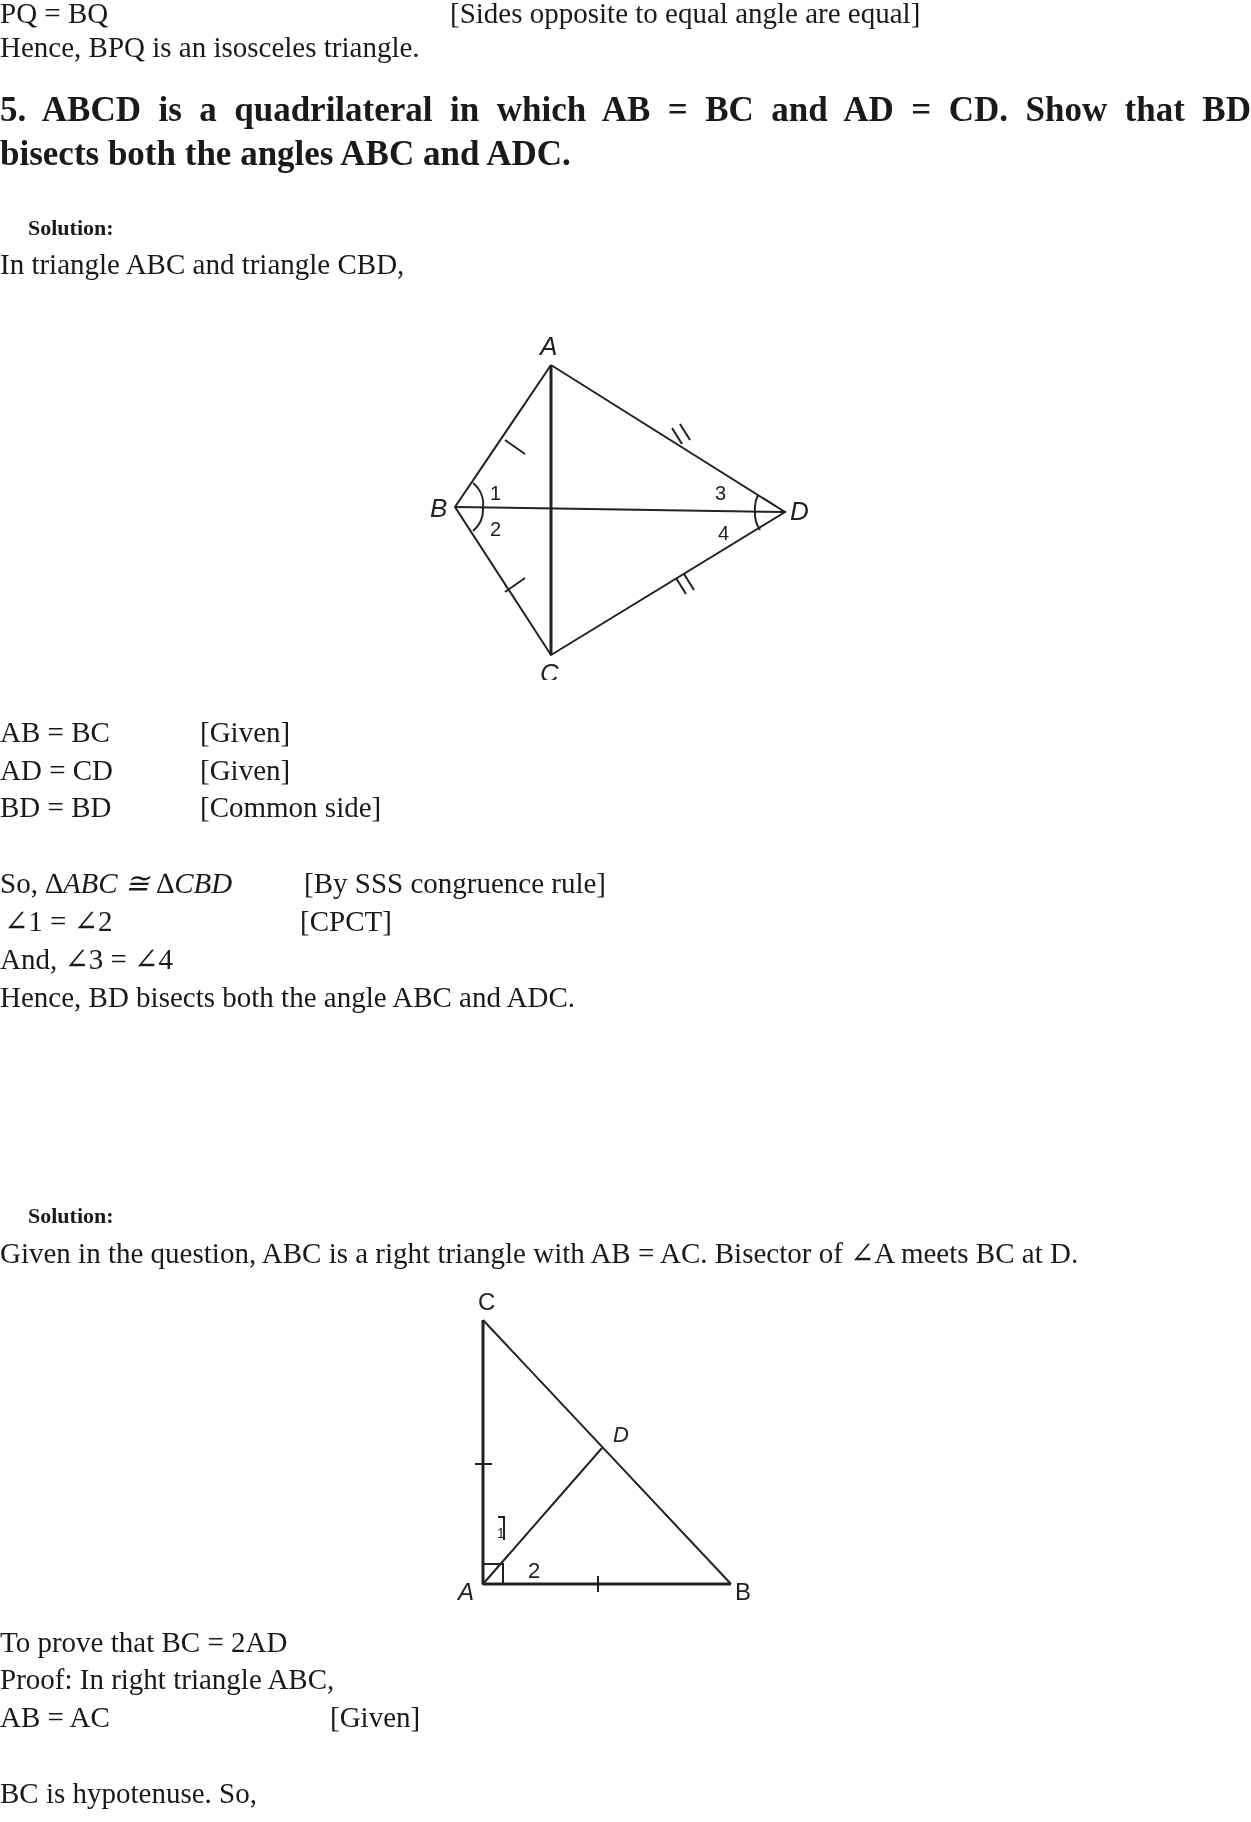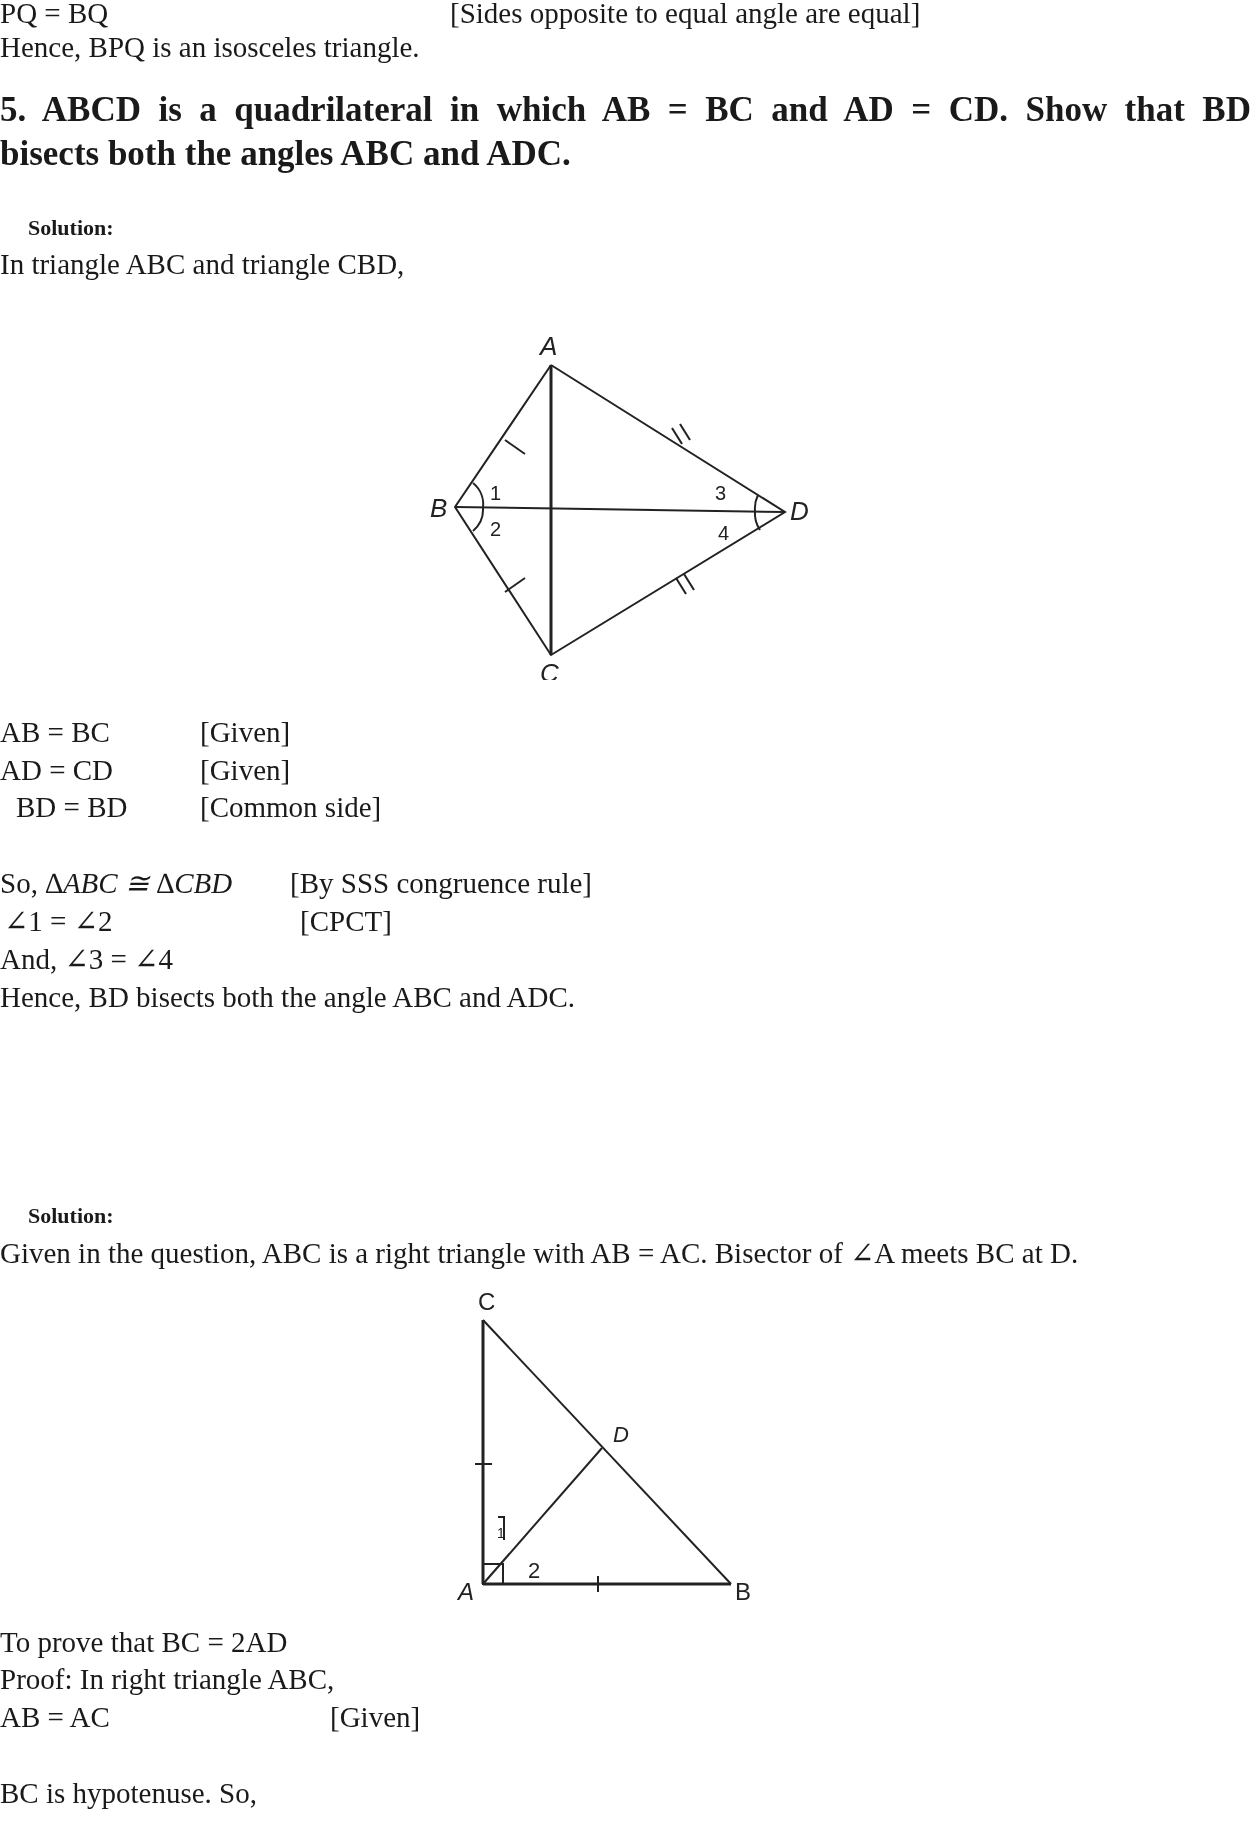--- a/index.html
+++ b/index.html
@@ -58,28 +58,28 @@
   <text x="90" y="180" font-size="20" style="font-style:normal">1</text>
   <text x="90" y="216" font-size="20" style="font-style:normal">2</text>
   <text x="315" y="180" font-size="20" style="font-style:normal">3</text>
   <text x="318" y="220" font-size="20" style="font-style:normal">4</text>
 </svg>
 
 <div class="line" style="top:715px;">AB = BC</div>
 <div class="line" style="top:715px; left:200px;">[Given]</div>
 <div class="line" style="top:753px;">AD = CD</div>
 <div class="line" style="top:753px; left:200px;">[Given]</div>
-<div class="line" style="top:790px;padding-left:16px;">BD = BD</div>
+<div class="line" style="top:790px;">BD = BD</div>
 <div class="line" style="top:790px; left:200px;">[Common side]</div>
 
 <div class="line" style="top:866px;">
   <span>So,</span>
   <span class="math">∆ABC ≅ ∆CBD</span>
 </div>
-<div class="line" style="top:866px; left:290px;">[By SSS congruence rule]</div>
+<div class="line" style="top:866px; left:304px;">[By SSS congruence rule]</div>
 <div class="line" style="top:904px; left:4px;">∠1 = ∠2</div>
 <div class="line" style="top:904px; left:300px;">[CPCT]</div>
 <div class="line" style="top:942px;">
   <span>And,</span>
   <span>∠3 = ∠4</span>
 </div>
 <div class="line" style="top:980px;">Hence, BD bisects both the angle ABC and ADC.</div>
 
 <div class="heading" style="top:1064px;">
 </div>

